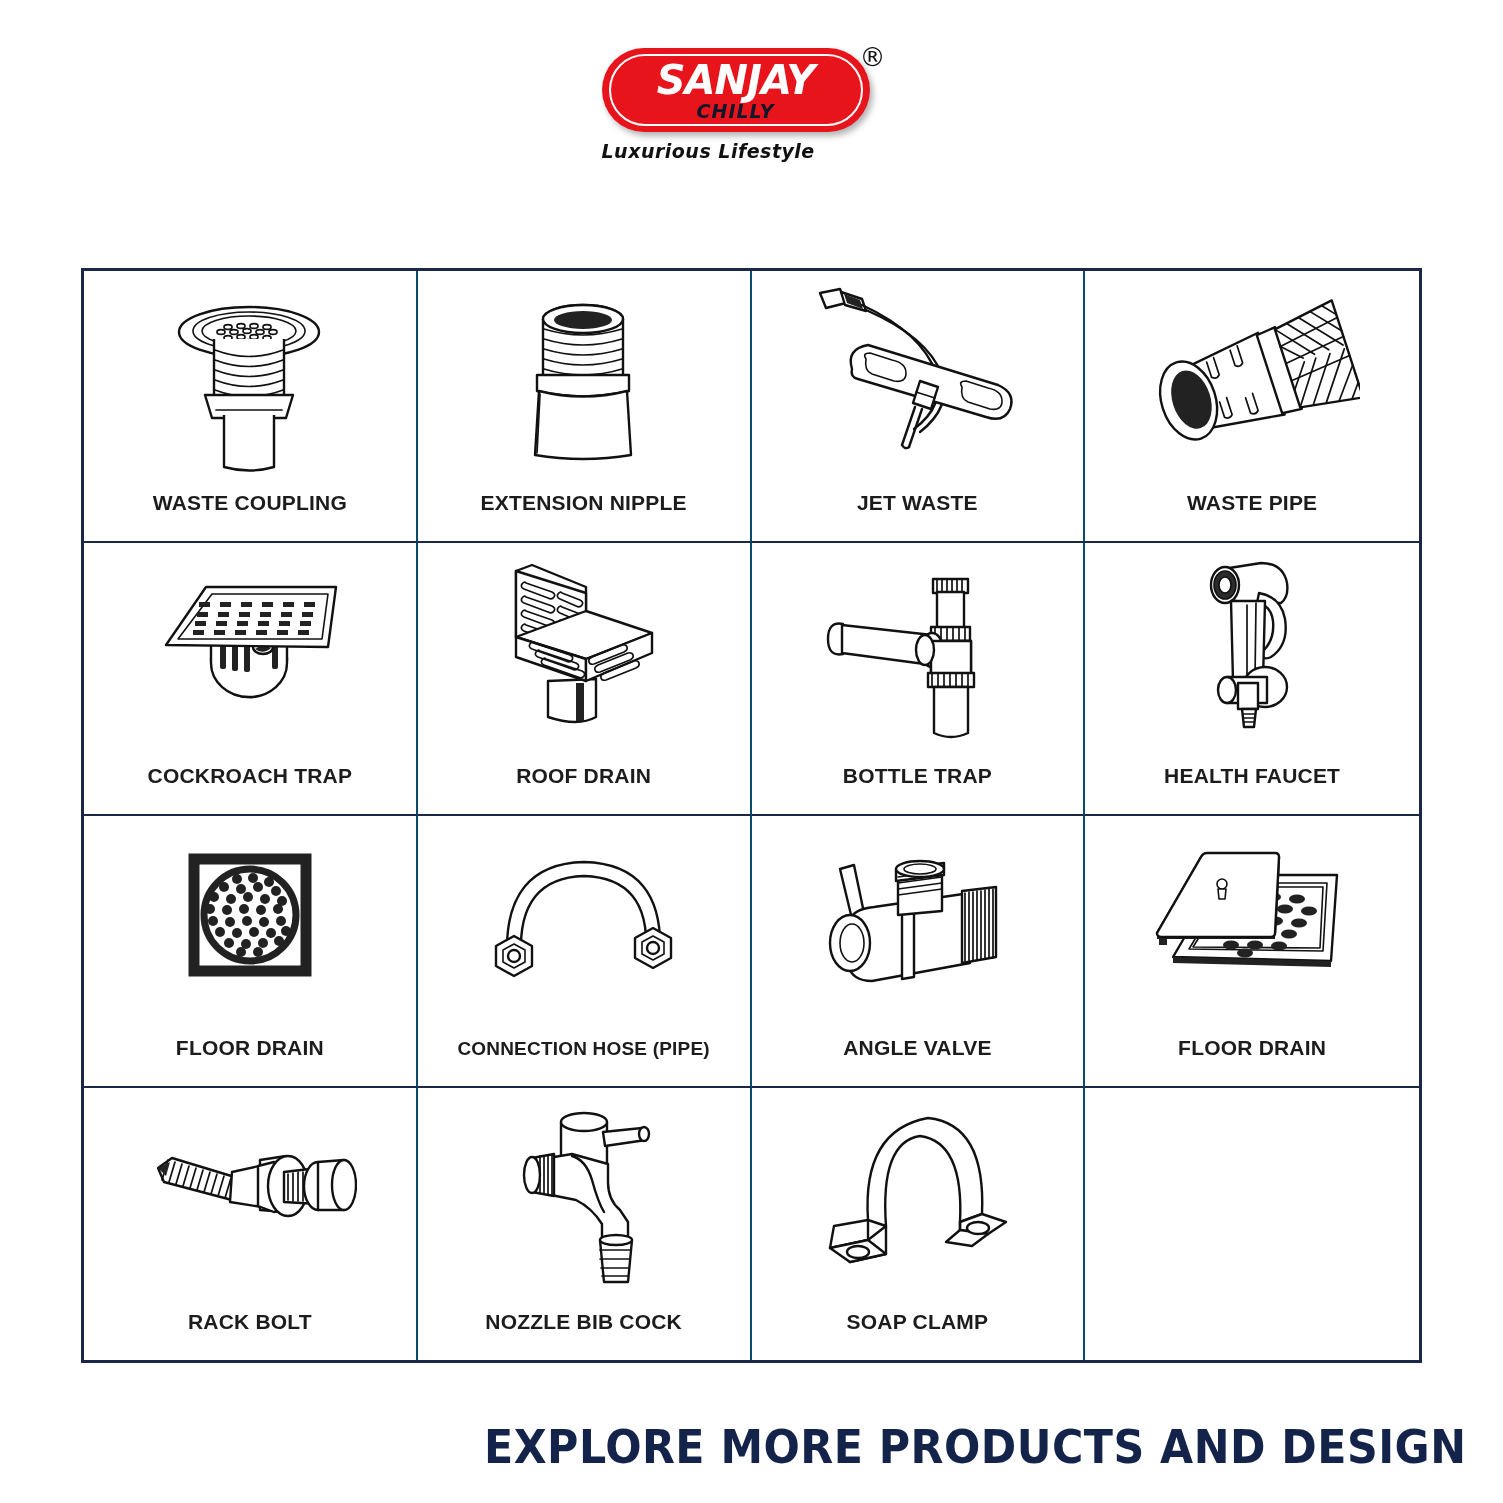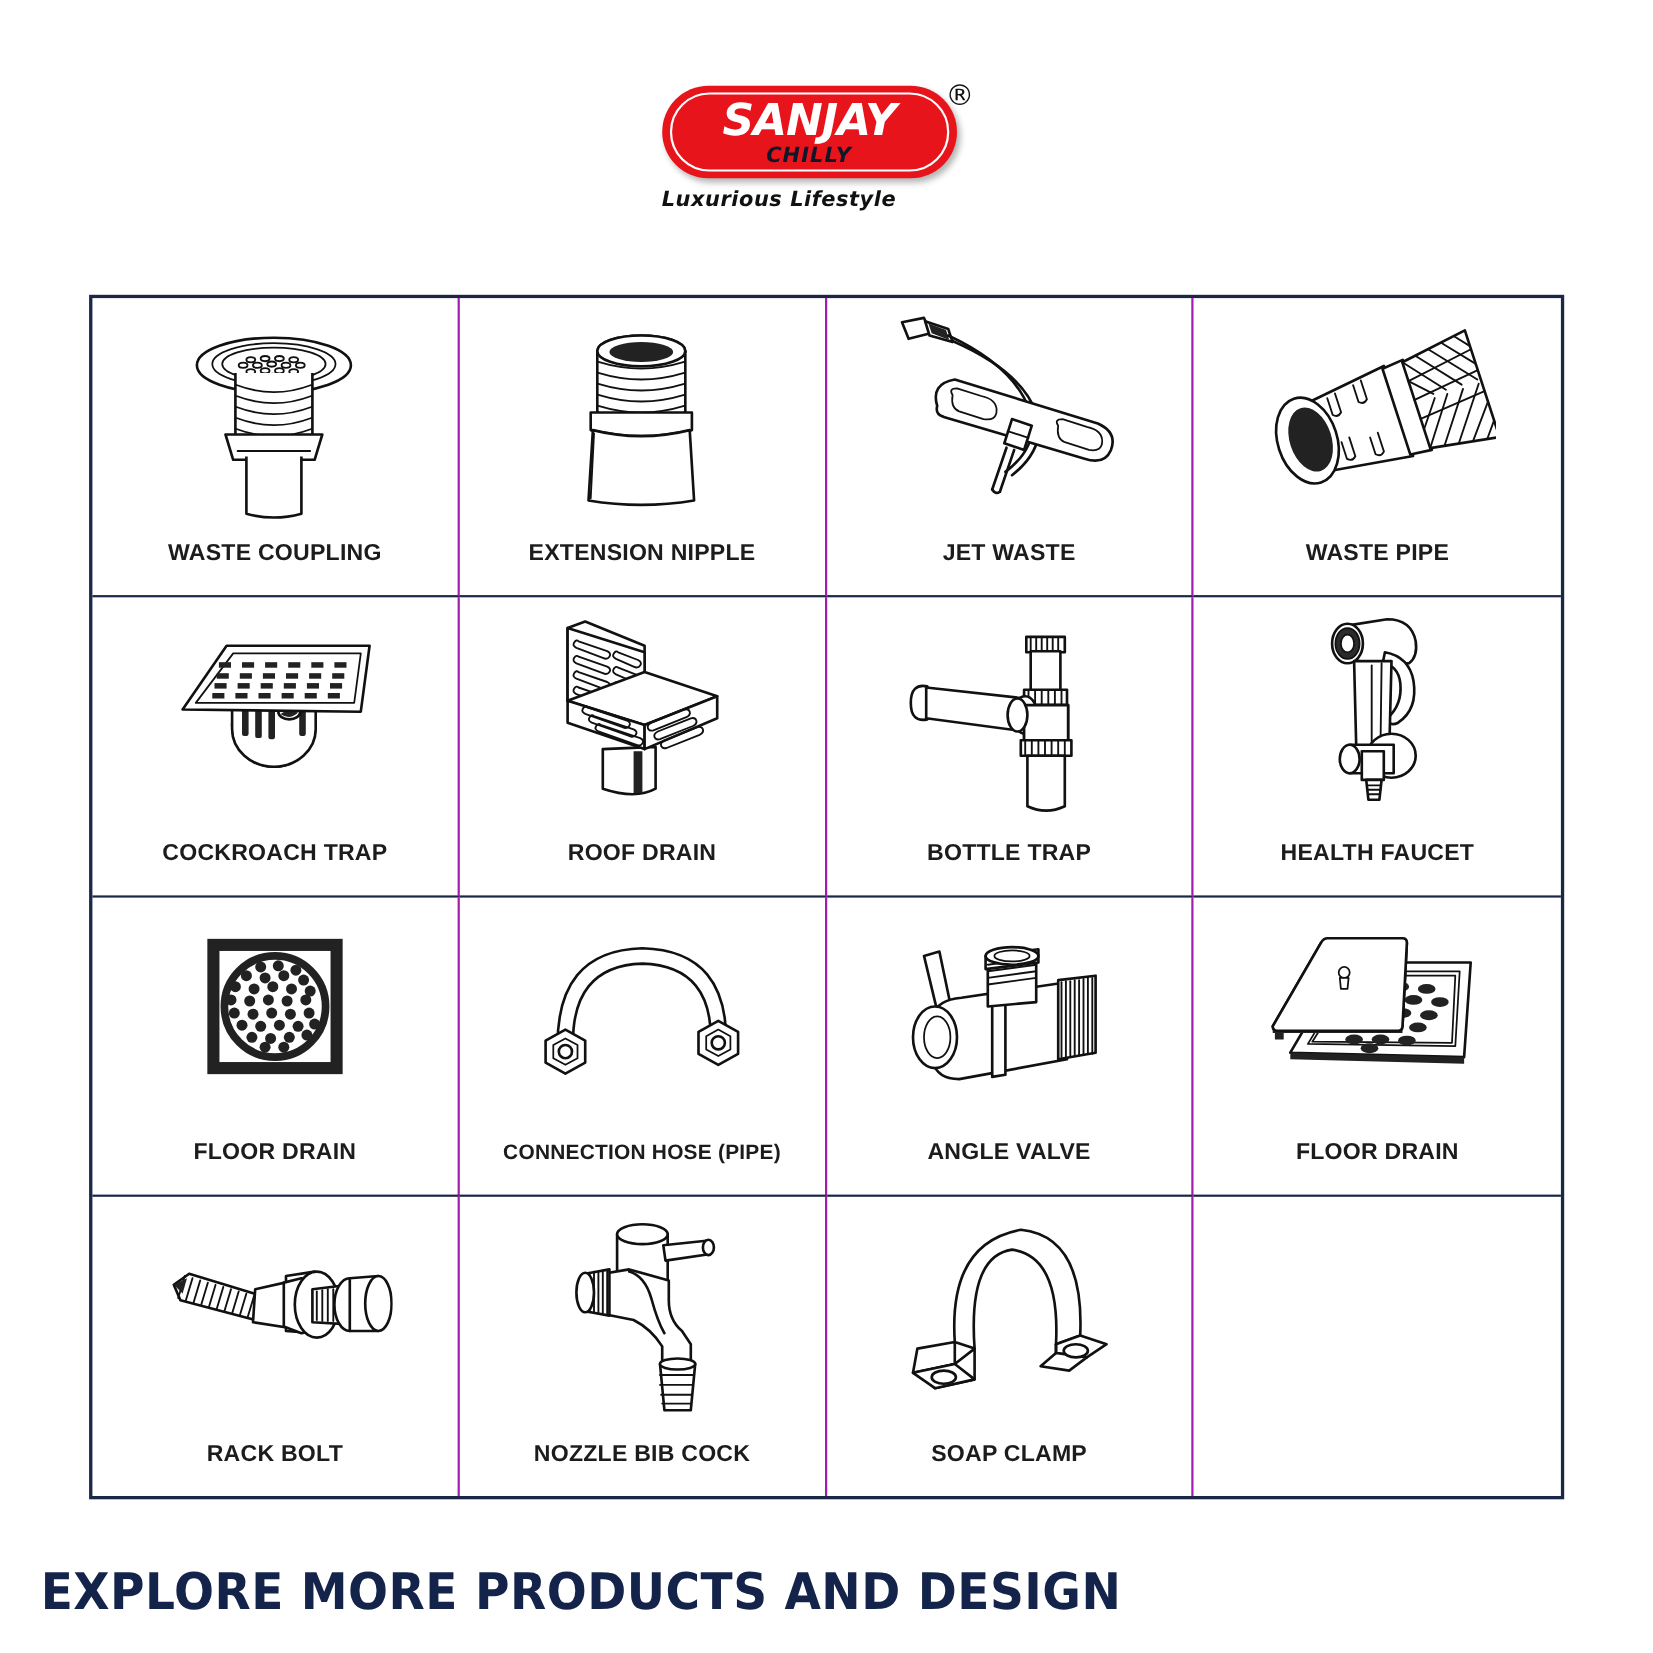--- a/index.html
+++ b/index.html
@@ -22,21 +22,20 @@
     display: flex;
     align-items: flex-start;
     justify-content: center;
     padding-top: 48px;
     box-sizing: border-box;
   }
   .logo-wrap {
     position: relative;
     width: 300px;
     height: 130px;
-    margin-top: 30px;
   }
   .logo-pill {
     position: absolute;
     left: 0;
     top: 0;
     width: 268px;
     height: 84px;
     background: #e8141c;
     border-radius: 42px;
     box-shadow: 3px 4px 6px rgba(0,0,0,0.30);
@@ -111,21 +110,21 @@
     box-sizing: border-box;
     border: 3px solid #1b2746;
     display: grid;
     grid-template-columns: repeat(4, 1fr);
     grid-template-rows: repeat(4, 1fr);
     background: #ffffff;
   }
   .cell {
     position: relative;
     box-sizing: border-box;
-    border-right: 2px solid #a21caf;
+    border-right: 2px solid #0c4a6e;
     border-bottom: 2px solid #1b2746;
     display: flex;
     flex-direction: column;
     align-items: center;
     justify-content: flex-start;
     padding: 6px 4px 0 4px;
     overflow: hidden;
   }
   .cell:nth-child(4n) { border-right: none; }
   .cell:nth-child(n+13) { border-bottom: none; }
@@ -155,21 +154,21 @@
     white-space: nowrap;
   }
   .cell-label.sm { font-size: 19px; }
 
   
   .footer {
     position: absolute;
     left: 0;
     top: 1420px;
     width: 100%;
-    text-align: left;
+    text-align: right;
   }
   .footer-text {
     color: #13234a;
     font-family: "DejaVu Sans", sans-serif;
     font-weight: bold;
     font-size: 46px;
     letter-spacing: 0.5px;
     transform: scaleX(0.93);
     display: inline-block;
   }

